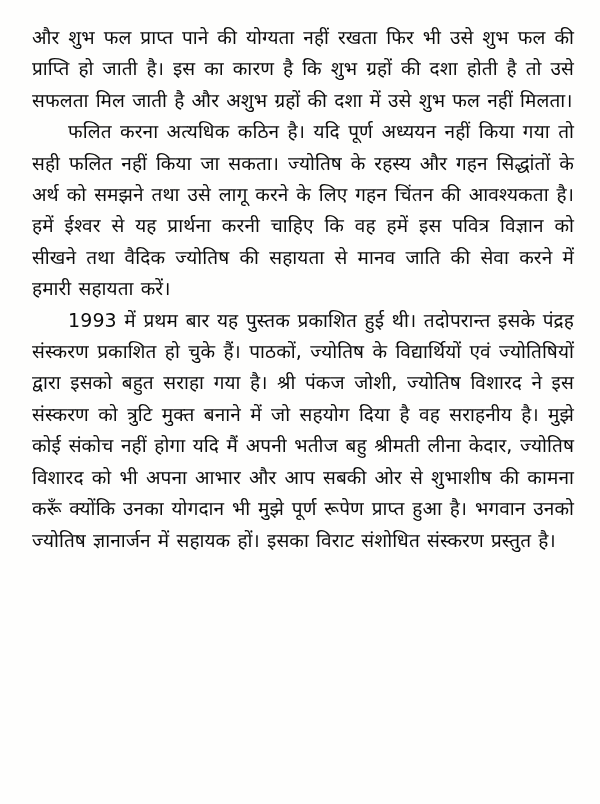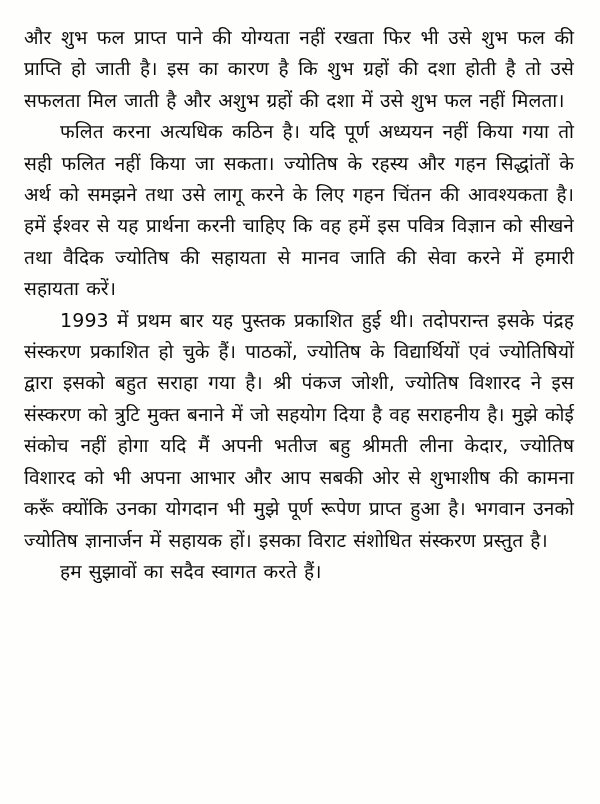--- a/index.html
+++ b/index.html
@@ -11,21 +11,21 @@
       width: 600px;
       height: 804px;
       overflow: hidden;
       font-family: "DejaVu Sans", sans-serif;
       color: #0c0c0c;
     }
     .page {
       box-sizing: border-box;
       width: 600px;
       height: 804px;
-      padding: 22px 26px 16px 24px;
+      padding: 22px 26px 16px 32px;
       background: #fefefd;
     }
     .page p {
       margin: 0;
       font-size: 19px;
       line-height: 31.4px;
       text-align: justify;
       letter-spacing: 0.1px;
       word-spacing: 1px;
     }
@@ -33,14 +33,13 @@
       text-indent: 36px;
     }
   </style>
 </head>
 <body>
 
 <div class="page">
   <p>और शुभ फल प्राप्त पाने की योग्यता नहीं रखता फिर भी उसे शुभ फल की प्राप्ति हो जाती है। इस का कारण है कि शुभ ग्रहों की दशा होती है तो उसे सफलता मिल जाती है और अशुभ ग्रहों की दशा में उसे शुभ फल नहीं मिलता।</p>
   <p class="indent">फलित करना अत्यधिक कठिन है। यदि पूर्ण अध्ययन नहीं किया गया तो सही फलित नहीं किया जा सकता। ज्योतिष के रहस्य और गहन सिद्धांतों के अर्थ को समझने तथा उसे लागू करने के लिए गहन चिंतन की आवश्यकता है। हमें ईश्वर से यह प्रार्थना करनी चाहिए कि वह हमें इस पवित्र विज्ञान को सीखने तथा वैदिक ज्योतिष की सहायता से मानव जाति की सेवा करने में हमारी सहायता करें।</p>
   <p class="indent">1993 में प्रथम बार यह पुस्तक प्रकाशित हुई थी। तदोपरान्त इसके पंद्रह संस्करण प्रकाशित हो चुके हैं। पाठकों, ज्योतिष के विद्यार्थियों एवं ज्योतिषियों द्वारा इसको बहुत सराहा गया है। श्री पंकज जोशी, ज्योतिष विशारद ने इस संस्करण को त्रुटि मुक्त बनाने में जो सहयोग दिया है वह सराहनीय है। मुझे कोई संकोच नहीं होगा यदि मैं अपनी भतीज बहु श्रीमती लीना केदार, ज्योतिष विशारद को भी अपना आभार और आप सबकी ओर से शुभाशीष की कामना करूँ क्योंकि उनका योगदान भी मुझे पूर्ण रूपेण प्राप्त हुआ है। भगवान उनको ज्योतिष ज्ञानार्जन में सहायक हों। इसका विराट संशोधित संस्करण प्रस्तुत है।</p>
-  <p class="indent">हम सुझावों का सदैव स्वागत करते हैं।</p>
 </div>
 
 </body></html>

